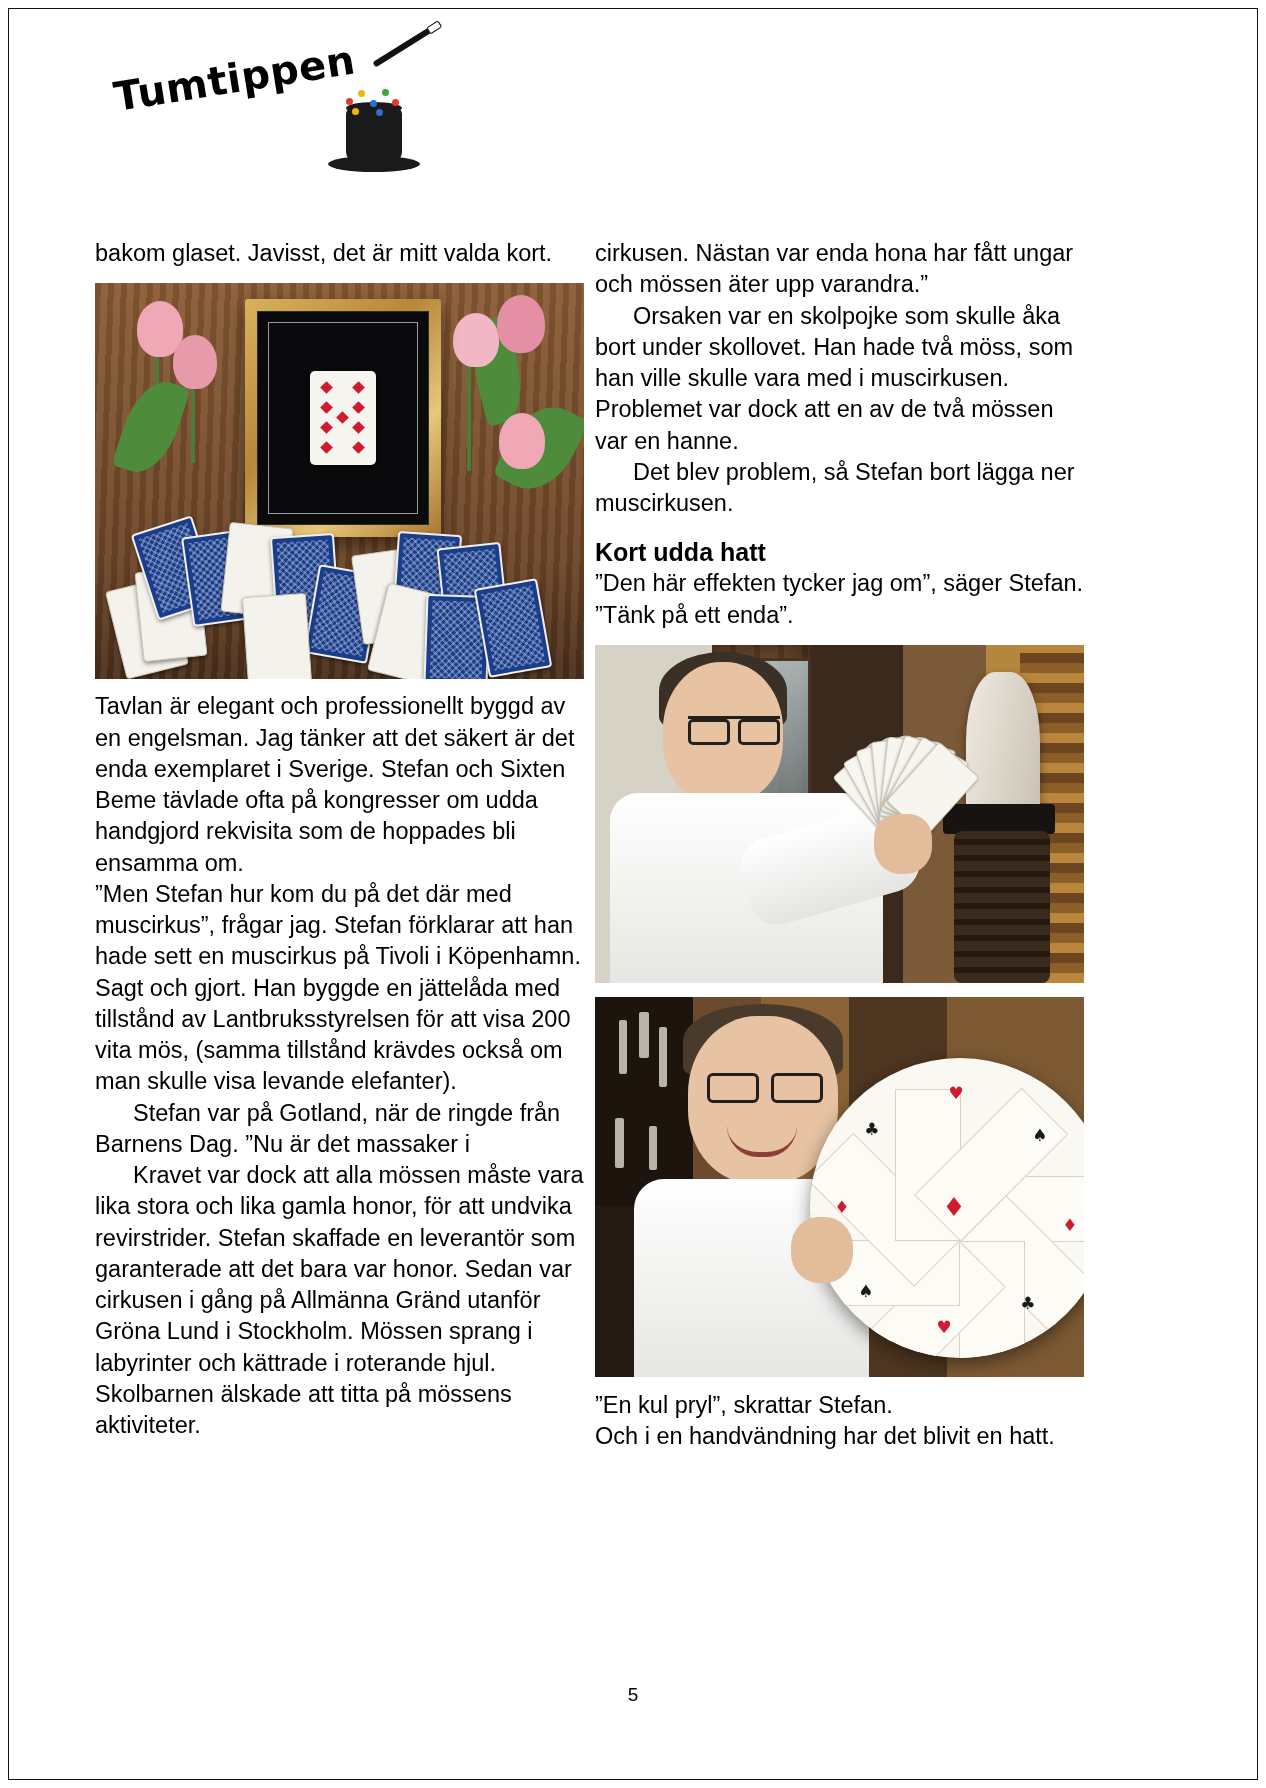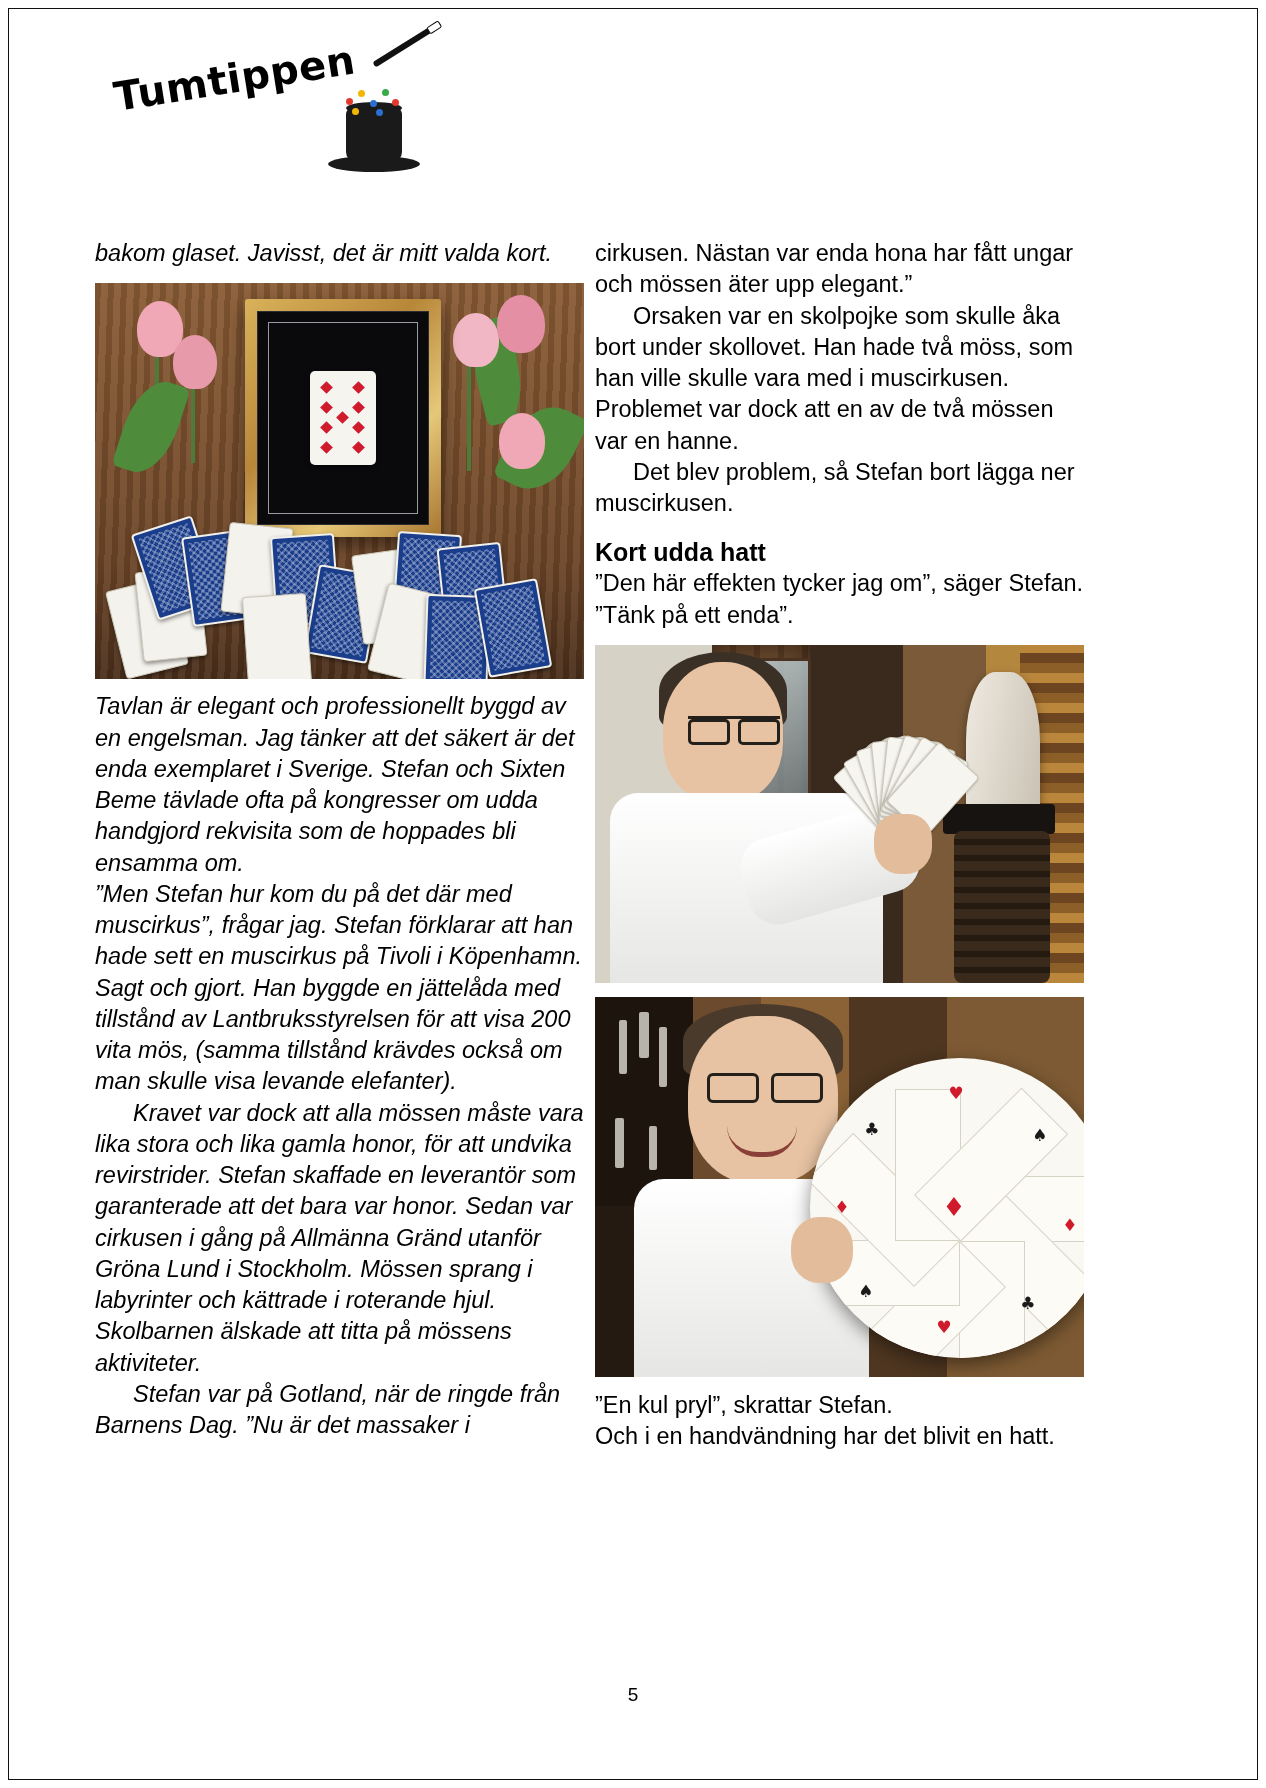--- a/index.html
+++ b/index.html
@@ -125,21 +125,21 @@
 
   
   .col {
     position: absolute;
     top: 238px;
     width: 489px;
     font-size: 23.5px;
     line-height: 1.33;
     color: #000;
   }
-  .col-left  { left: 95px; font-style: italic; }
+  .col-left  { left: 95px; }
   .col-right { left: 595px; }
 
   p {
     margin: 0 0 0 0;
     text-align: left;
     hyphens: none;
   }
   p.indent { text-indent: 38px; }
   p.gap-before { margin-top: 13px; }
 
@@ -430,27 +430,27 @@
       <div class="deck face" style="left:282px; top:306px; width:62px; height:88px; transform:rotate(14deg);"></div>
       <div class="deck back" style="left:330px; top:312px; width:60px; height:86px; transform:rotate(2deg);"></div>
       <div class="deck back" style="left:386px; top:300px; width:60px; height:86px; transform:rotate(-10deg);"></div>
       <div class="deck face" style="left:150px; top:312px; width:62px; height:88px; transform:rotate(-4deg);"></div>
     </div>
 
     <p>Tavlan är elegant och professionellt byggd av en engelsman. Jag tänker att det säkert är det enda exemplaret i Sverige. Stefan och Sixten Beme tävlade ofta på kongresser om udda handgjord rekvisita som de hoppades bli ensamma om.</p>
 
 
     <p>”Men Stefan hur kom du på det där med muscirkus”, frågar jag. Stefan förklarar att han hade sett en muscirkus på Tivoli i Köpenhamn. Sagt och gjort. Han byggde en jättelåda med tillstånd av Lantbruksstyrelsen för att visa 200 vita mös, (samma tillstånd krävdes också om man skulle visa levande elefanter).</p>
+    <p class="indent">Stefan var på Gotland, när de ringde från Barnens Dag. ”Nu är det massaker i</p>
     <p class="indent">Kravet var dock att alla mössen måste vara lika stora och lika gamla honor, för att undvika revirstrider. Stefan skaffade en leverantör som garanterade att det bara var honor. Sedan var cirkusen i gång på Allmänna Gränd utanför Gröna Lund i Stockholm. Mössen sprang i labyrinter och kättrade i roterande hjul. Skolbarnen älskade att titta på mössens aktiviteter.</p>
-    <p class="indent">Stefan var på Gotland, när de ringde från Barnens Dag. ”Nu är det massaker i</p>
   </div>
 
   <div class="col col-right">
 
-    <p>cirkusen. Nästan var enda hona har fått ungar och mössen äter upp elegant.”</p>
+    <p>cirkusen. Nästan var enda hona har fått ungar och mössen äter upp varandra.”</p>
     <p class="indent">Orsaken var en skolpojke som skulle åka bort under skollovet. Han hade två möss, som han ville skulle vara med i muscirkusen. Problemet var dock att en av de två mössen var en hanne.</p>
     <p class="indent">Det blev problem, så Stefan bort lägga ner muscirkusen.</p>
 
     <h3>Kort udda hatt</h3>
     <p>”Den här effekten tycker jag om”, säger Stefan. ”Tänk på ett enda”.</p>
 
     <div class="photo ph2">
       <div class="wall"></div>
       <div class="cabinet"></div>
       <div class="glassdoor"></div>

